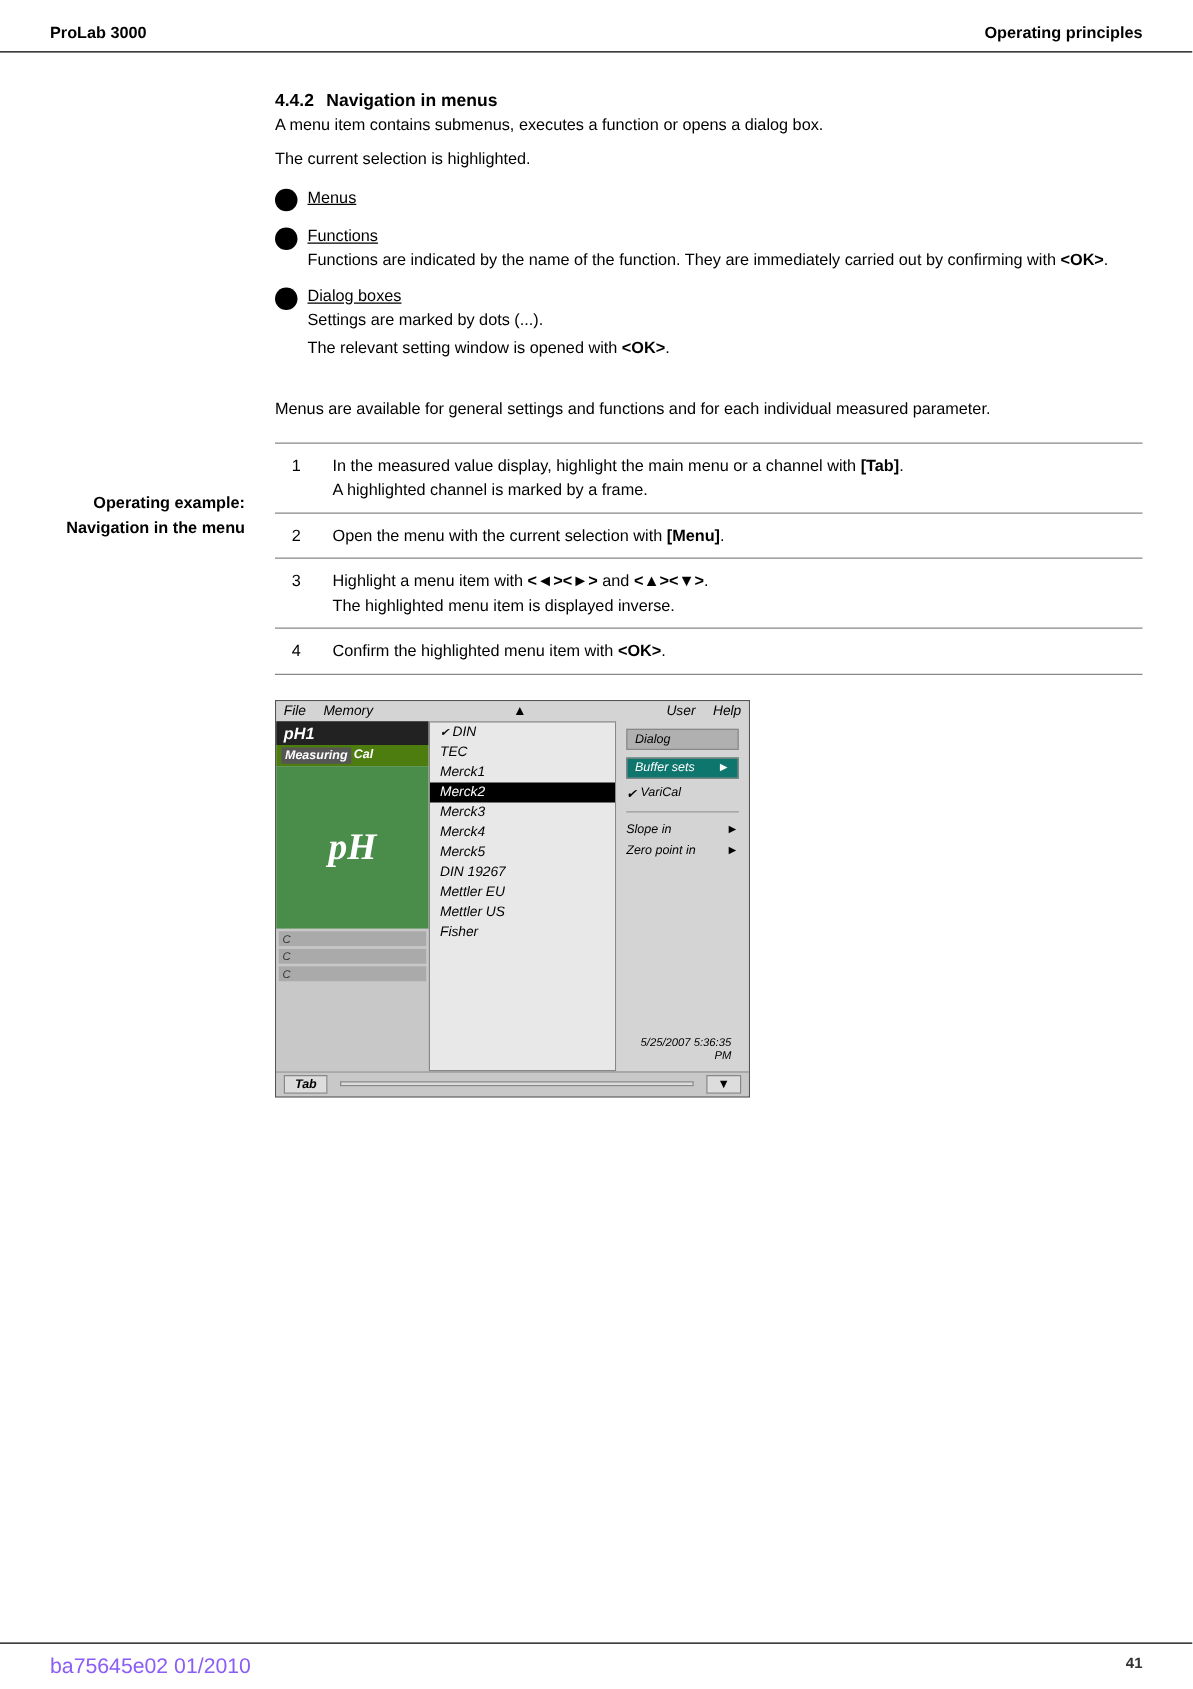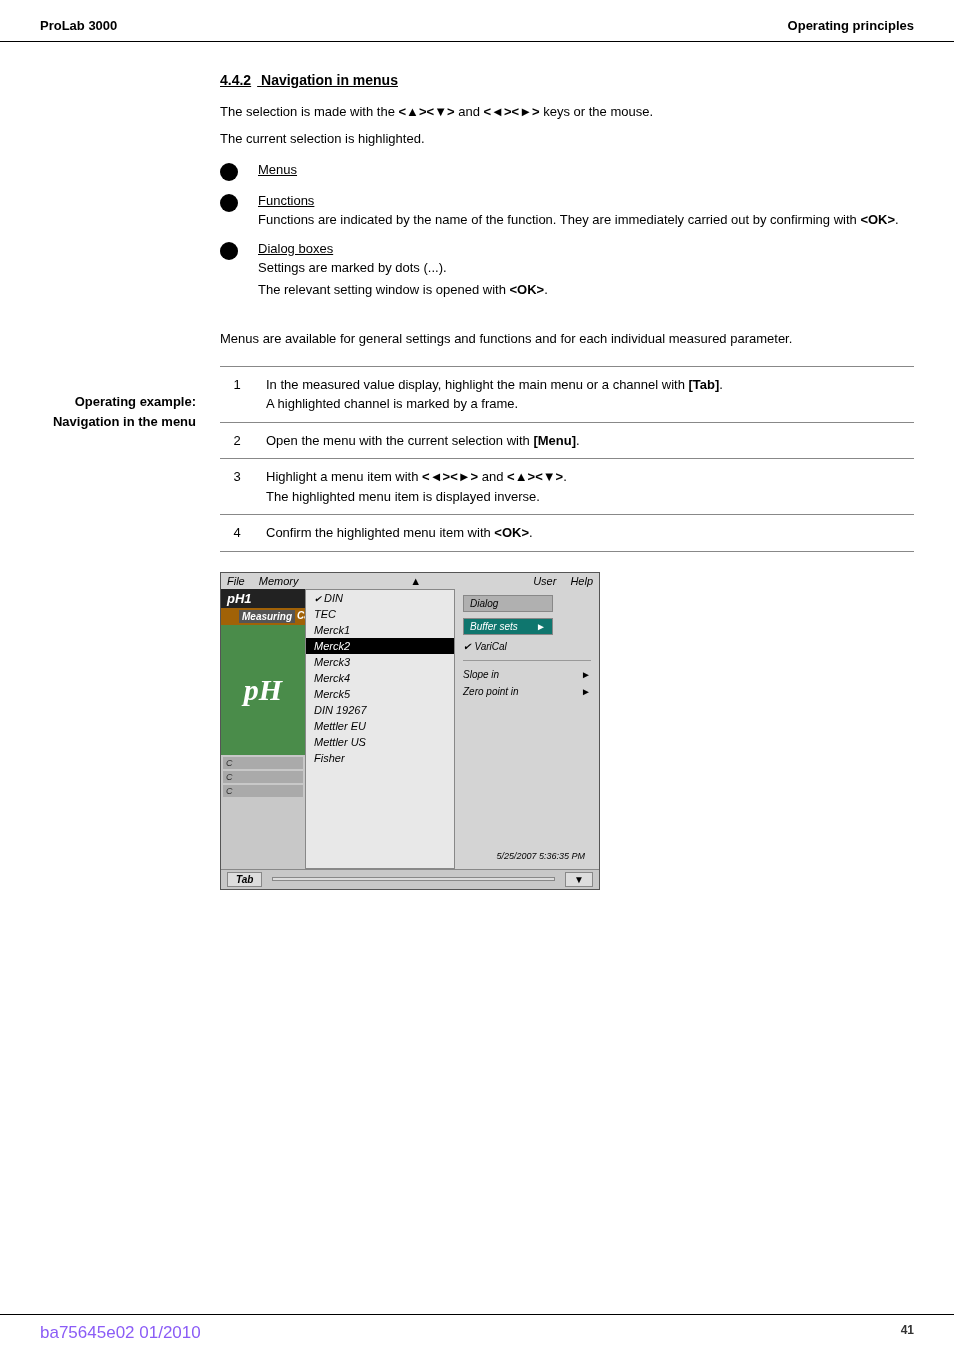--- a/index.html
+++ b/index.html
@@ -49,22 +49,21 @@
       font-weight: bold;
       font-size: 13px;
       line-height: 1.5;
     }
     .right-col {
       flex: 1;
     }
     .section-title {
       font-size: 14px;
       font-weight: bold;
-      margin-bottom: 14px;
-      text-decoration: underline;
+      margin-bottom: 2px;
     }
     .section-title .section-num {
       margin-right: 6px;
     }
     .body-text {
       font-size: 13px;
       line-height: 1.6;
       margin-bottom: 6px;
     }
     .bullet-list {
@@ -80,21 +79,20 @@
       width: 18px;
       height: 18px;
       border-radius: 50%;
       background: #000;
       flex-shrink: 0;
       margin-right: 8px;
       margin-top: 1px;
     }
     .bullet-content {
       flex: 1;
-      margin-left: 12px;
     }
     .bullet-content a, .bullet-link {
       text-decoration: underline;
       color: #000;
       font-size: 13px;
     }
     .bullet-content p {
       font-size: 13px;
       line-height: 1.5;
       margin-top: 2px;
@@ -147,38 +145,38 @@
       gap: 14px;
     }
     .sim-menubar span {
       font-size: 11px;
     }
     .sim-inner {
       display: flex;
       height: 280px;
     }
     .sim-left {
-      width: 84px;
+      width: 122px;
       background: #c8c8c8;
       display: flex;
       flex-direction: column;
     }
     .sim-ph1 {
       background: #222;
       color: #fff;
       font-weight: bold;
       font-size: 13px;
       padding: 2px 6px;
     }
     .sim-measuring-tab {
-      background: #a16207;
+      background: #4d7c0f;
       color: #fff;
       font-weight: bold;
       font-size: 10px;
-      padding: 2px 18px;
+      padding: 2px 4px;
       display: flex;
       gap: 2px;
     }
     .sim-tab-active {
       background: #555;
       padding: 1px 3px;
     }
     .sim-ph-big {
       background: #4a8c4a;
       color: #fff;
@@ -315,21 +313,21 @@
         <span>Navigation in the menu</span>
       </div>
     </div>
 
     <div class="right-col">
       <div class="section-title">
         <span class="section-num">4.4.2</span>
         <span>Navigation in menus</span>
       </div>
 
-      <p class="body-text">The selection is made with the <b>&lt;▲&gt;&lt;▼&gt;</b> and <b>&lt;◄&gt;&lt;►&gt;</b> keys or the mouse.</p>
+      <p class="body-text">A menu item contains submenus, executes a function or opens a dialog box.</p>
       <p class="body-text">The current selection is highlighted.</p>
 
       <ul class="bullet-list">
         <li>
           <span class="bullet-dot"></span>
           <div class="bullet-content">
             <span class="bullet-link">Menus</span>
           </div>
         </li>
         <li>

